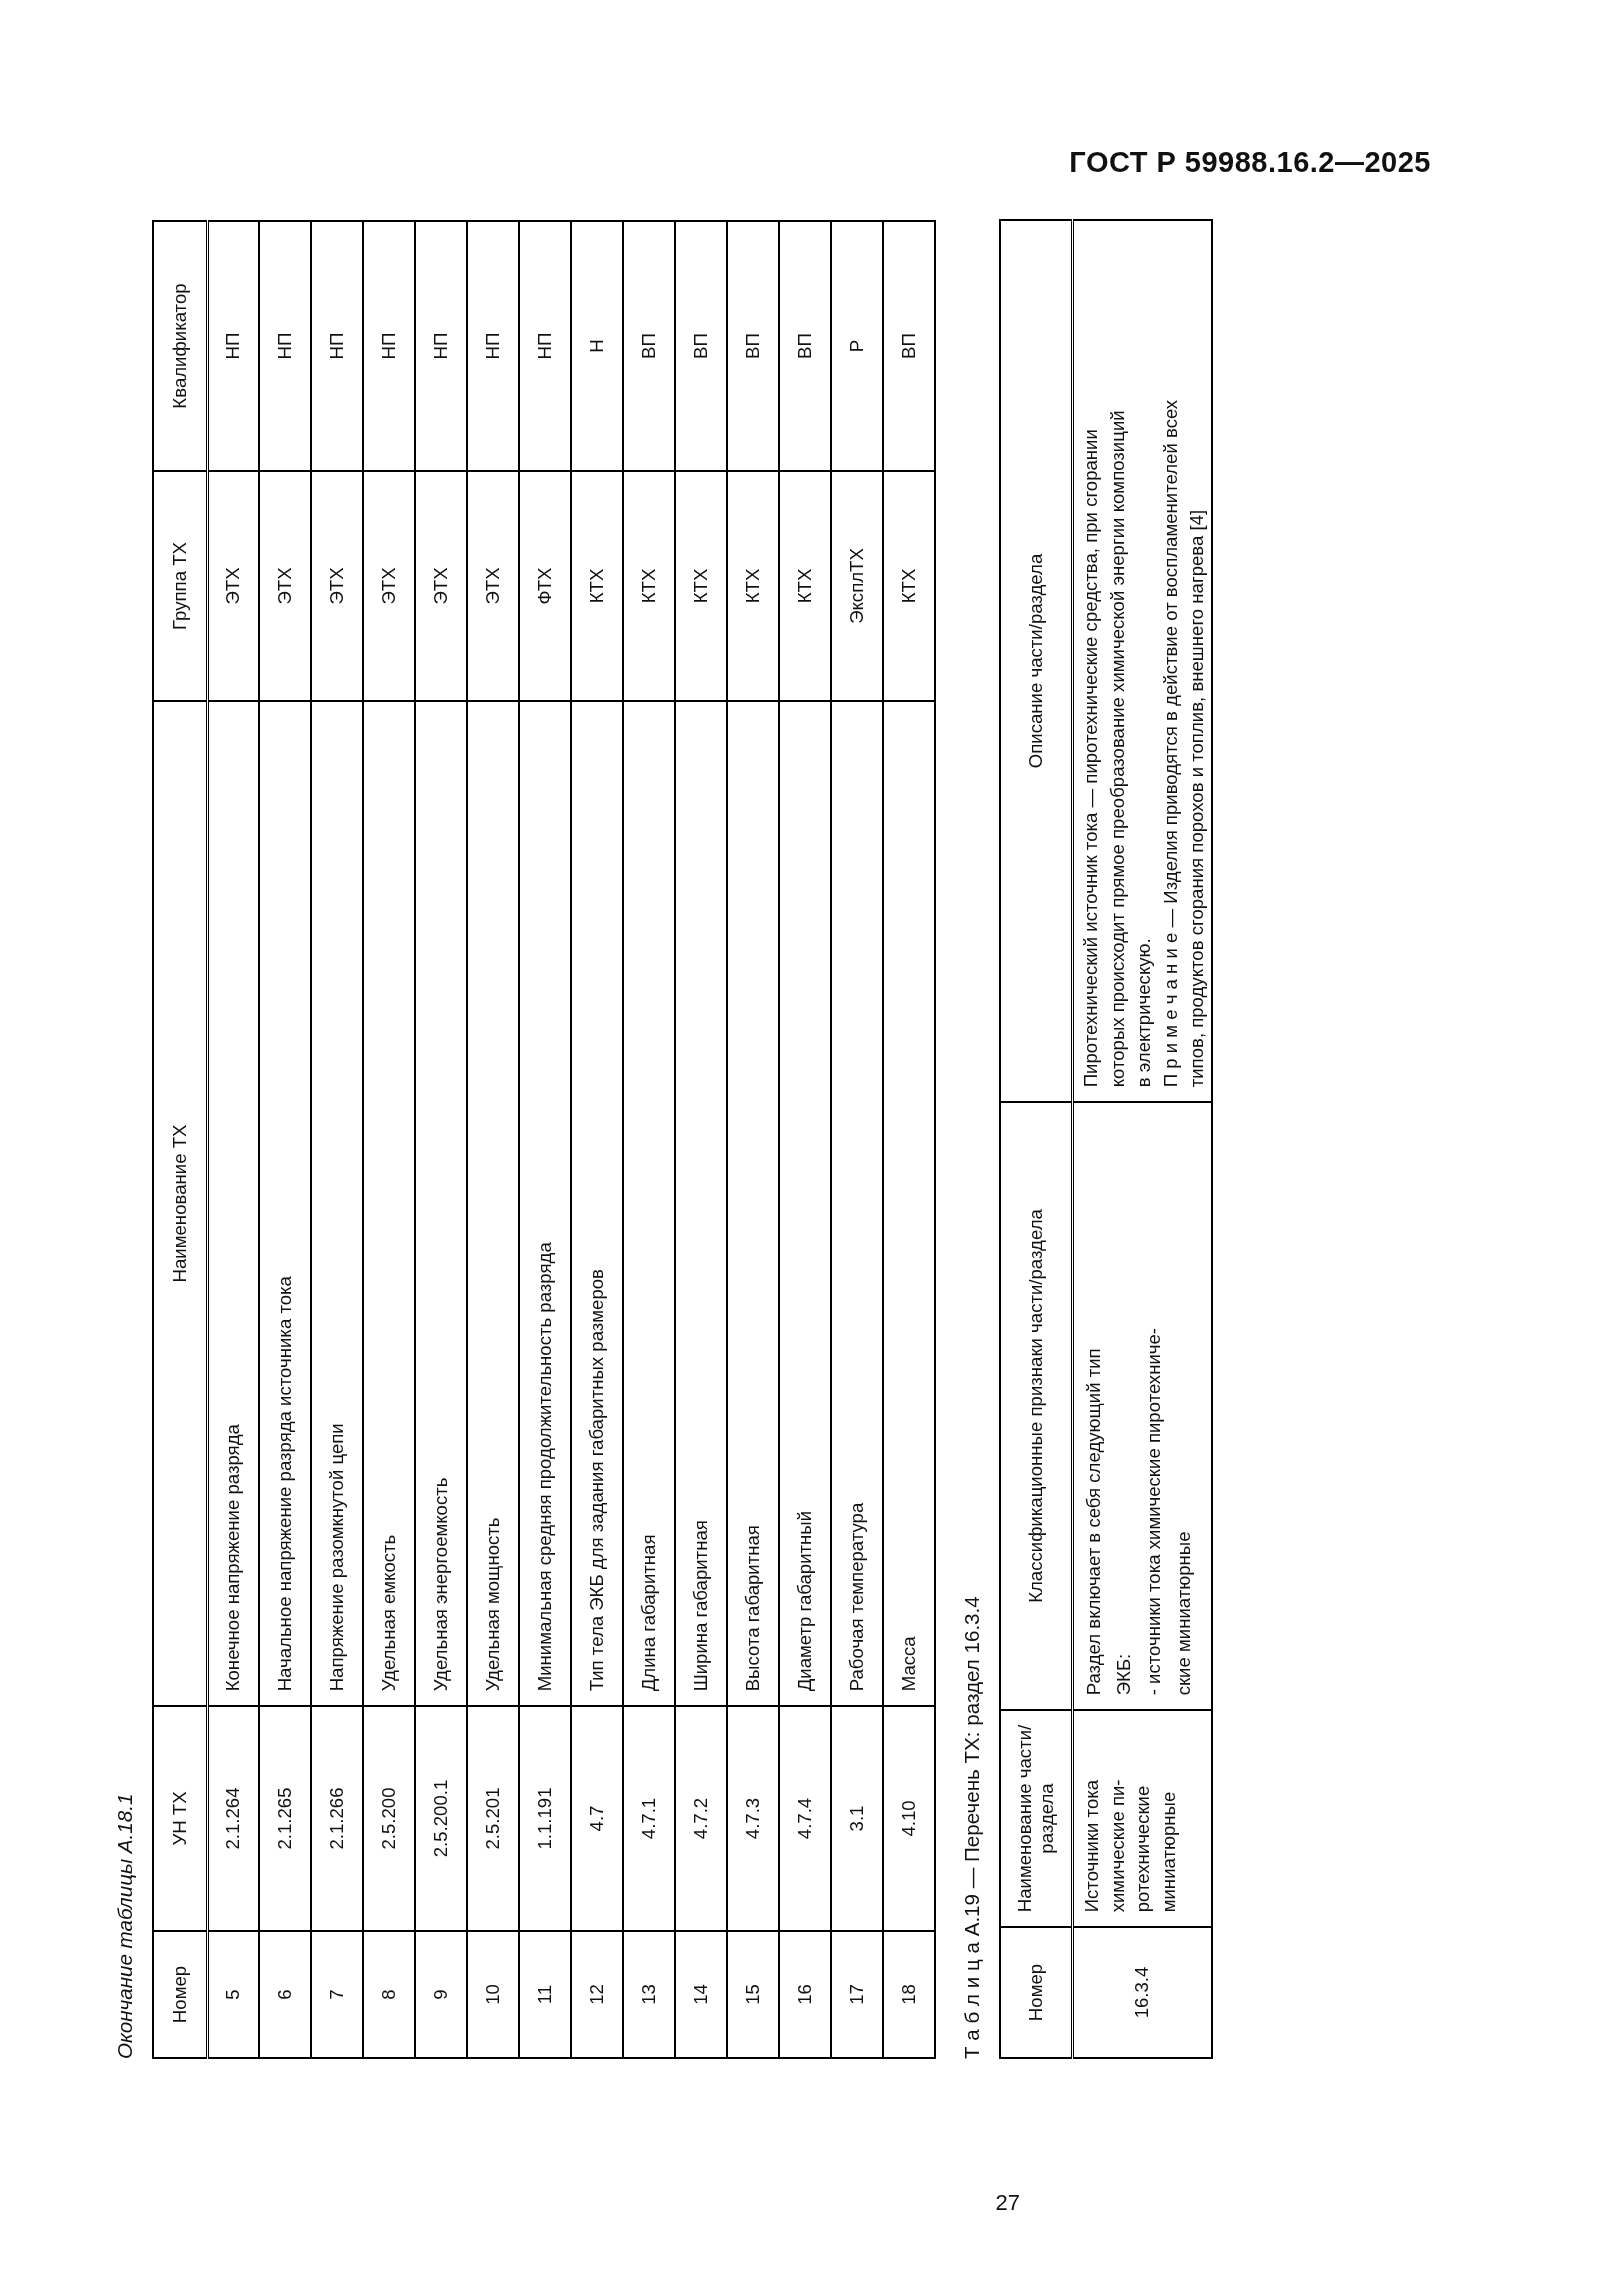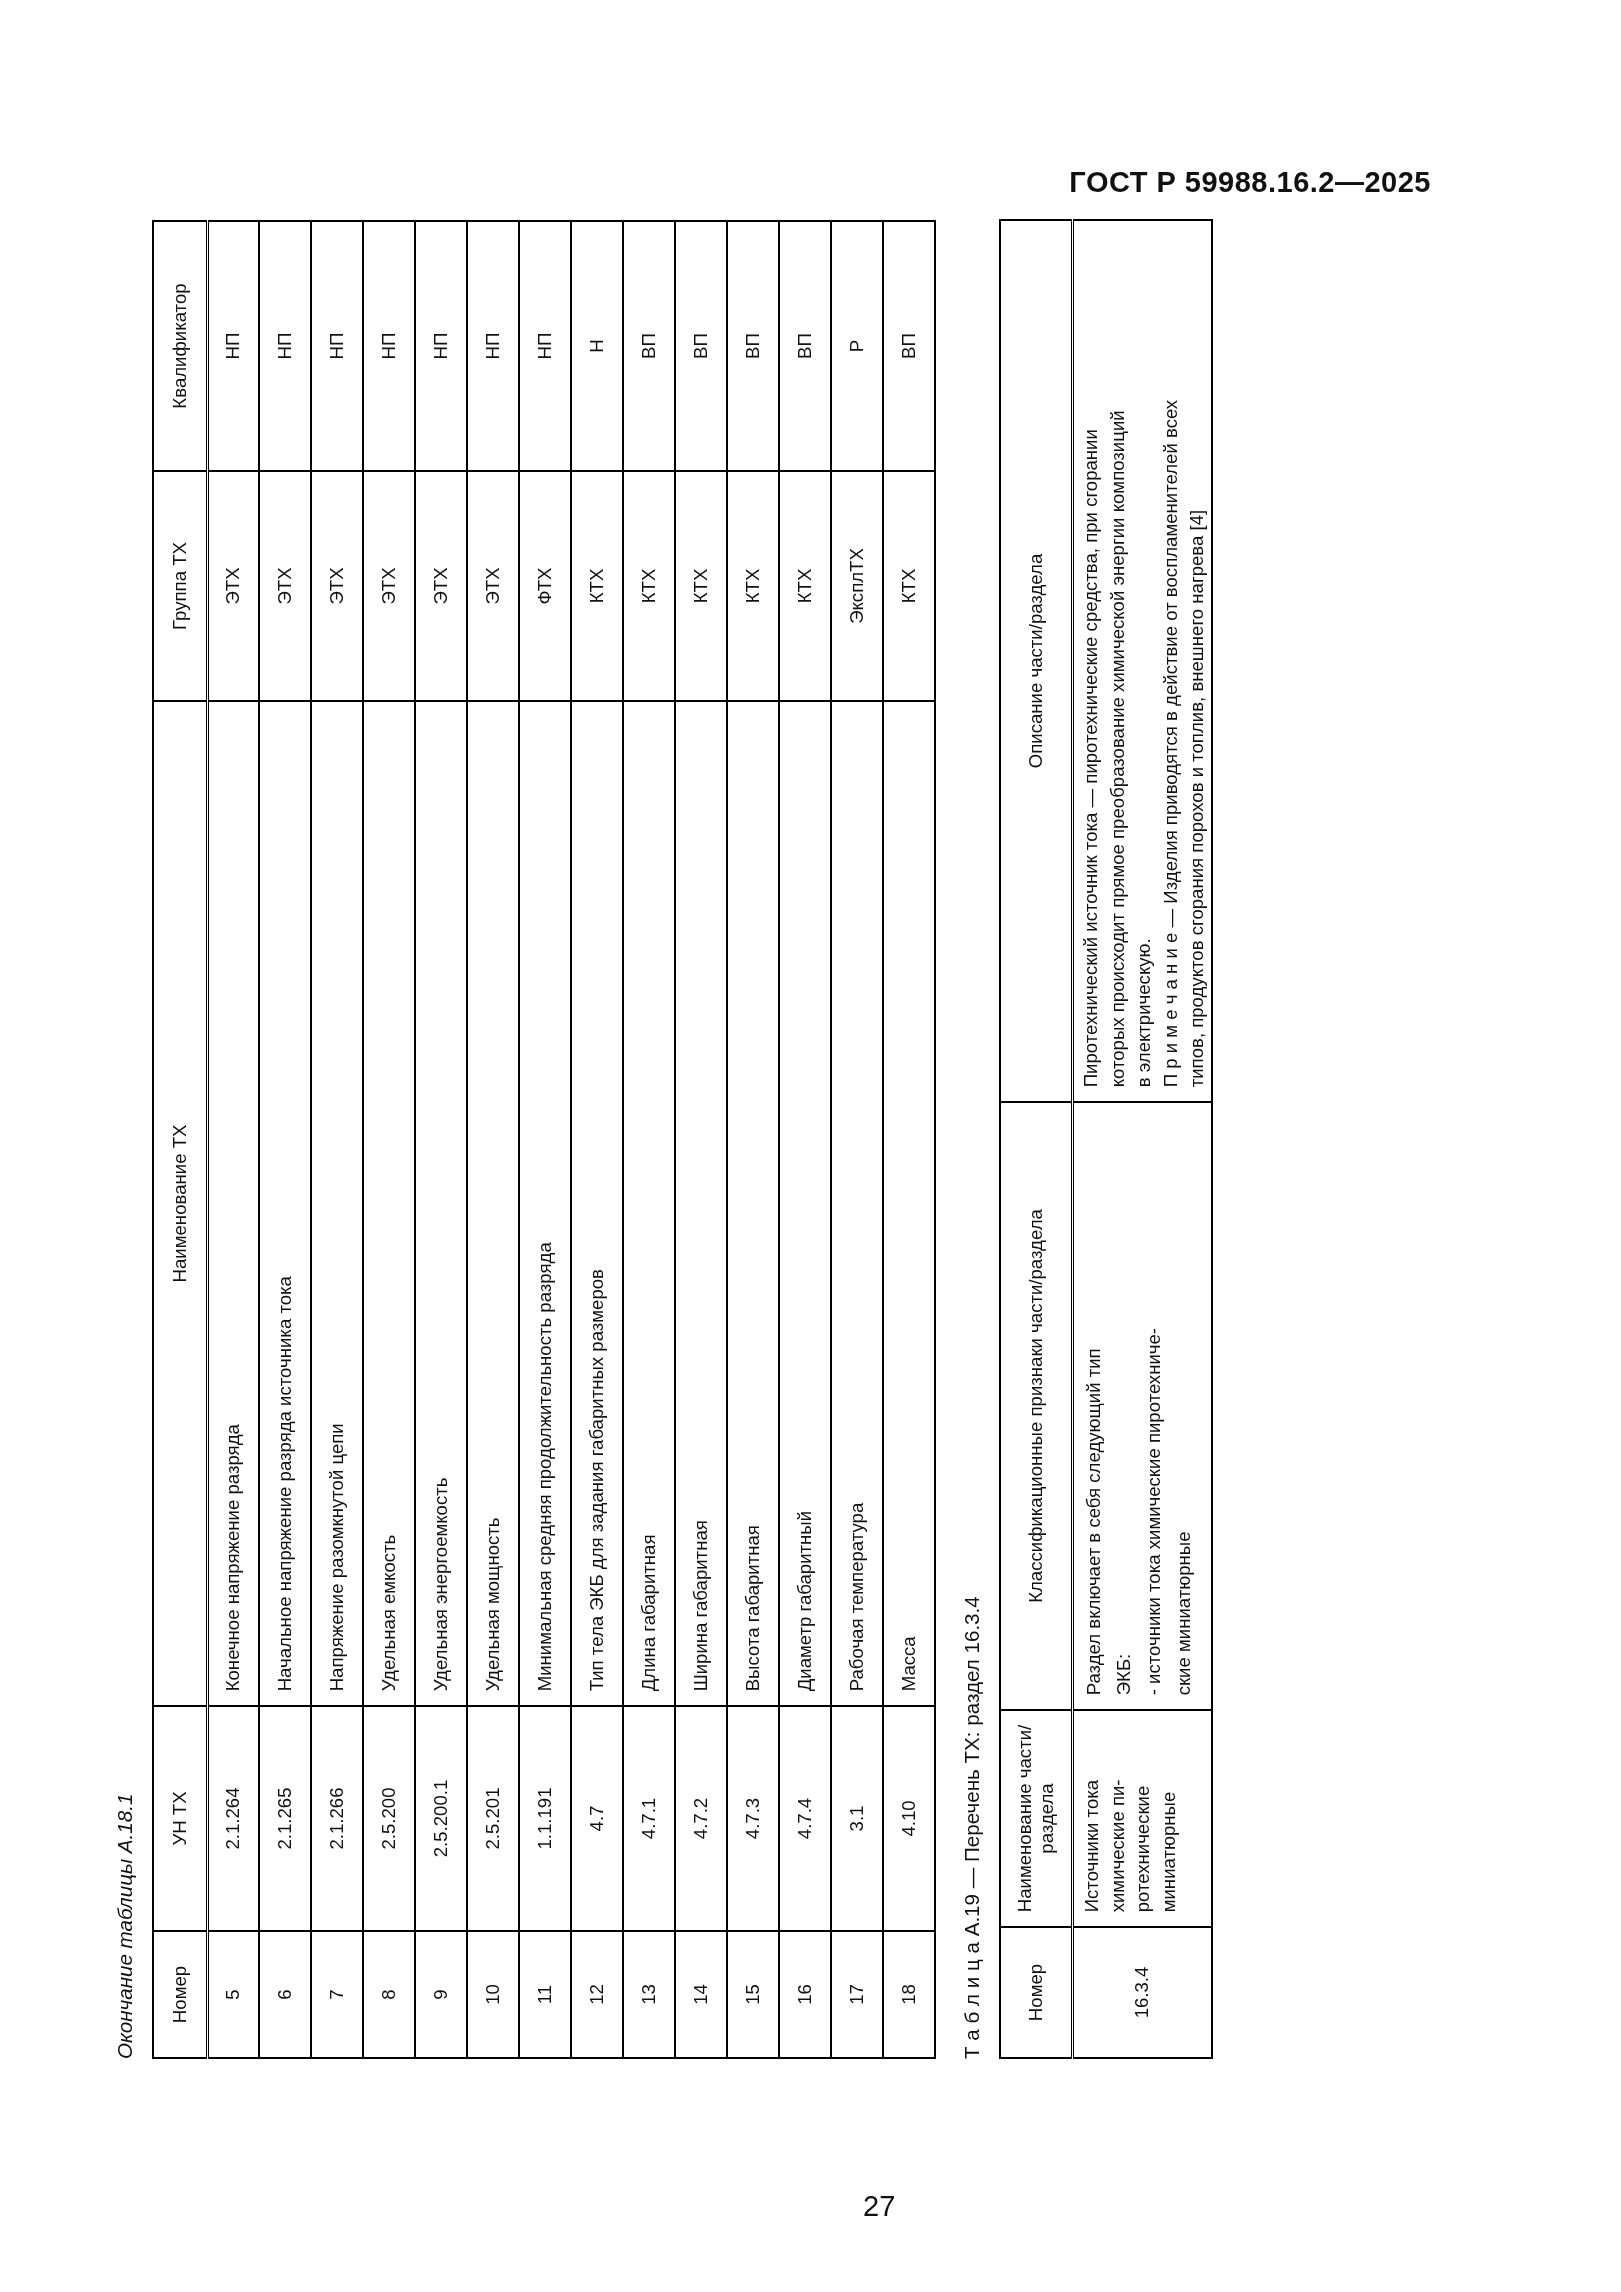--- a/index.html
+++ b/index.html
@@ -5,25 +5,25 @@
   * { box-sizing: border-box; margin: 0; padding: 0; }
   html, body { background: #ffffff; }
   body {
     position: relative;
     width: 1621px; height: 2293px;
     font-family: "Liberation Sans", sans-serif;
     color: #111;
   }
   .doc-header {
     position: absolute; left: 843px; top: 146px; width: 588px;
-    text-align: right; font-size: 29px; font-weight: bold; letter-spacing: 0.5px; margin-top: 20px;
+    text-align: right; font-size: 29px; font-weight: bold; letter-spacing: 0.5px;
   }
   .page-number {
     position: absolute; left: 863px; top: 2190px; width: 157px;
-    text-align: left; font-size: 29px;
+    text-align: right; font-size: 22px;
   }
   
   .rot { position: absolute; transform-origin: 0 0; }
   .w1875 { width: 1838px; transform: rotate(-90deg) translateX(-1838px); }
 
   #t1-caption { left: 102px; top: 221px; height: 45px;
     font-size: 20.6px; font-style: italic; display: flex; align-items: center; }
   #t2-title { left: 949px; top: 221px; height: 45px;
     font-size: 20.6px; display: flex; align-items: center; }
 

